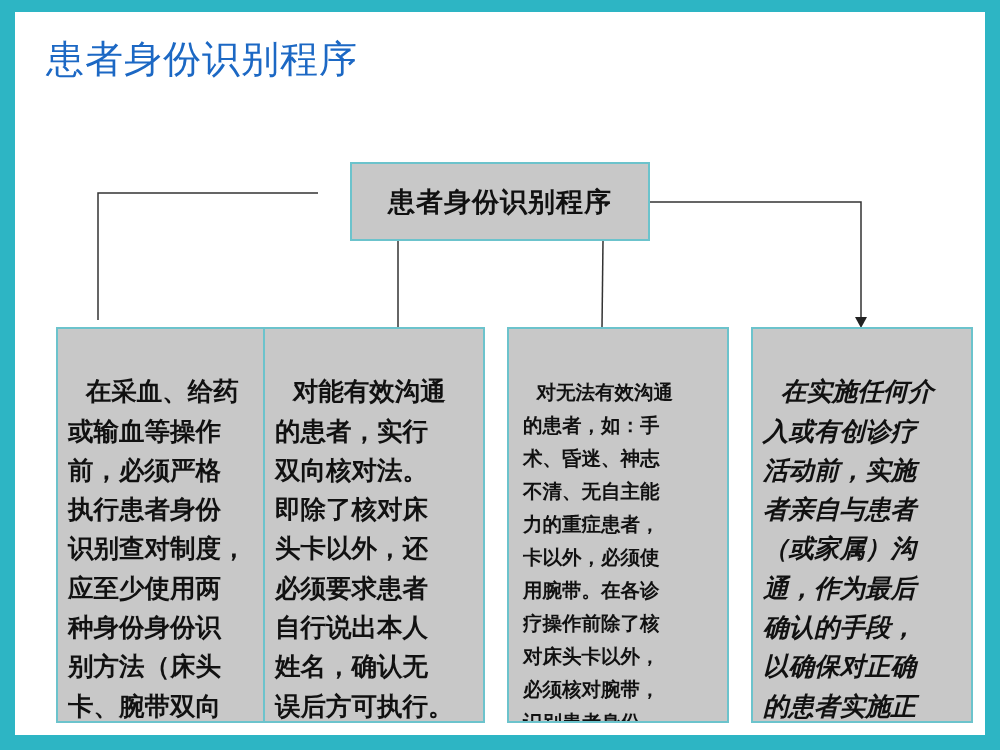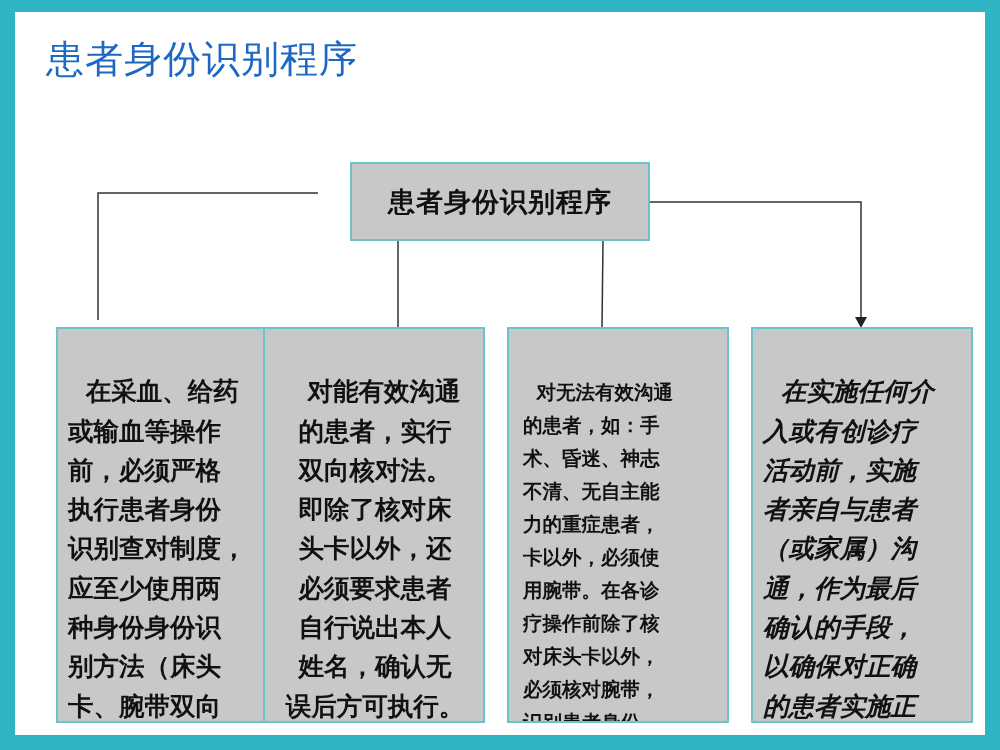--- a/index.html
+++ b/index.html
@@ -72,21 +72,21 @@
 前，必须严格
 执行患者身份
 识别查对制度，
 应至少使用两
 种身份身份识
 别方法（床头
 卡、腕带双向
      核对）</span>
 </div>
 
-<div class="box col-box" style="left:263px;text-align:center;">
+<div class="box col-box" style="left:263px;">
   <span>对能有效沟通
 的患者，实行
 双向核对法。
 即除了核对床
 头卡以外，还
 必须要求患者
 自行说出本人
 姓名，确认无
 误后方可执行。</span>
 </div>

